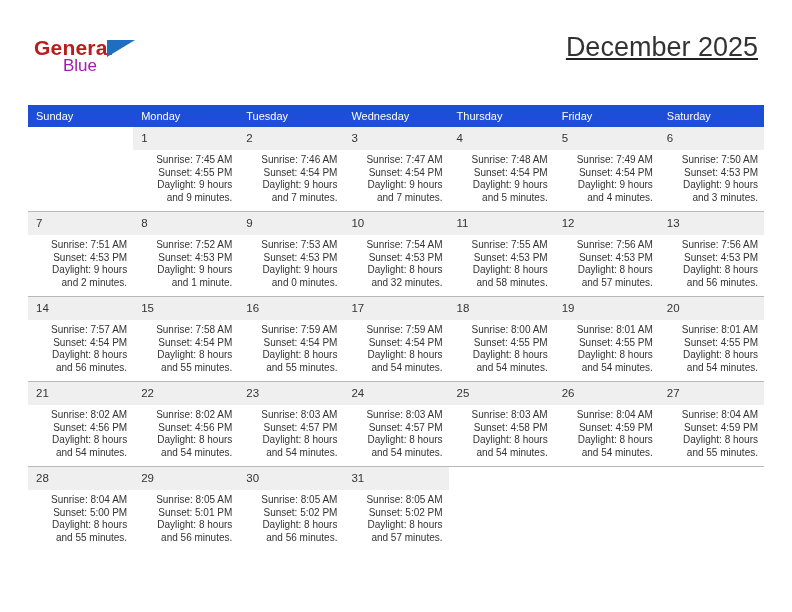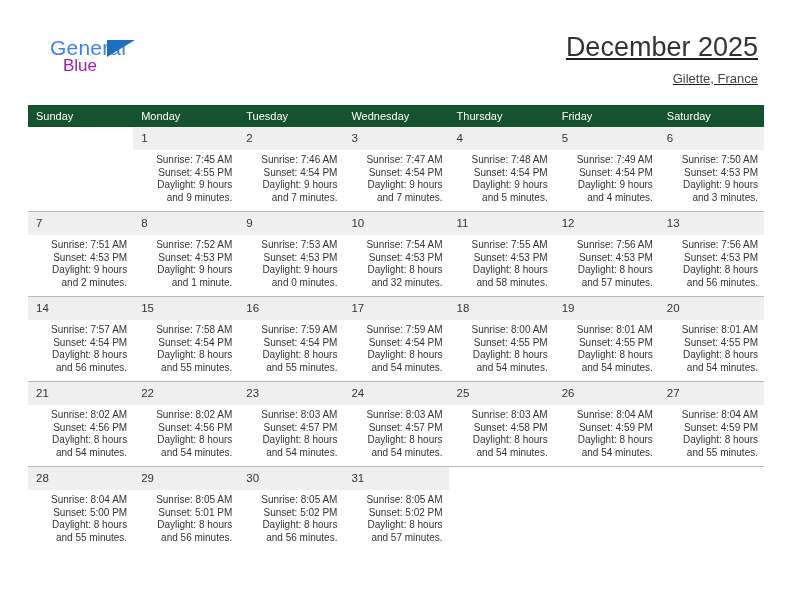--- a/index.html
+++ b/index.html
@@ -31,26 +31,27 @@
   }
   .logo {
     position: absolute;
     left: 34px;
     top: 36px;
     width: 190px;
     height: 52px;
   }
   .logo-general {
     position: absolute;
-    left: 16px;
+    left: 0;
     top: 0;
     font-size: 21px;
     letter-spacing: .2px;
-    color: #3b82f6;
+    color: #b91c1c;
     font-family: "Liberation Sans", sans-serif;
+    font-weight: bold;
   }
   .logo-tri {
     position: absolute;
     left: 73px;
     top: 4px;
     width: 0;
     height: 0;
     border-left: 28px solid #1f6fc0;
     border-bottom: 17px solid transparent;
   }
@@ -86,21 +87,21 @@
   
   .calendar {
     position: absolute;
     left: 28px;
     top: 105px;
     width: 736px;
     border-collapse: collapse;
     table-layout: fixed;
   }
   .calendar th {
-    background: #14532d;
+    background: #1d4ed8;
     color: #ffffff;
     font-size: 11px;
     font-weight: normal;
     text-align: left;
     padding: 5px 0 5px 8px;
     height: 10px;
     line-height: 12px;
   }
   .calendar td {
     vertical-align: top;
@@ -149,21 +150,20 @@
   <div class="top-bar">
 
     <div class="logo">
       <span class="logo-general">General</span>
       <span class="logo-tri"></span>
       <span class="logo-blue">Blue</span>
     </div>
 
     <div class="title-block">
       <div class="month-title">December 2025</div>
-      <div class="location">Gilette, France</div>
     </div>
 
   </div>
 
   <table class="calendar">
     <thead>
       <tr>
         <th>Sunday</th>
         <th>Monday</th>
         <th>Tuesday</th>

